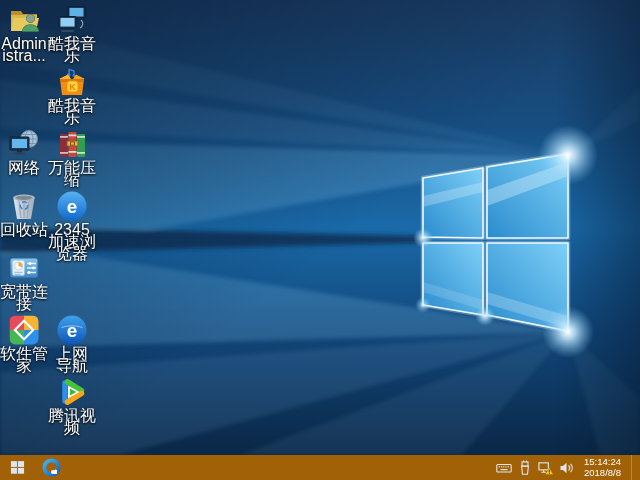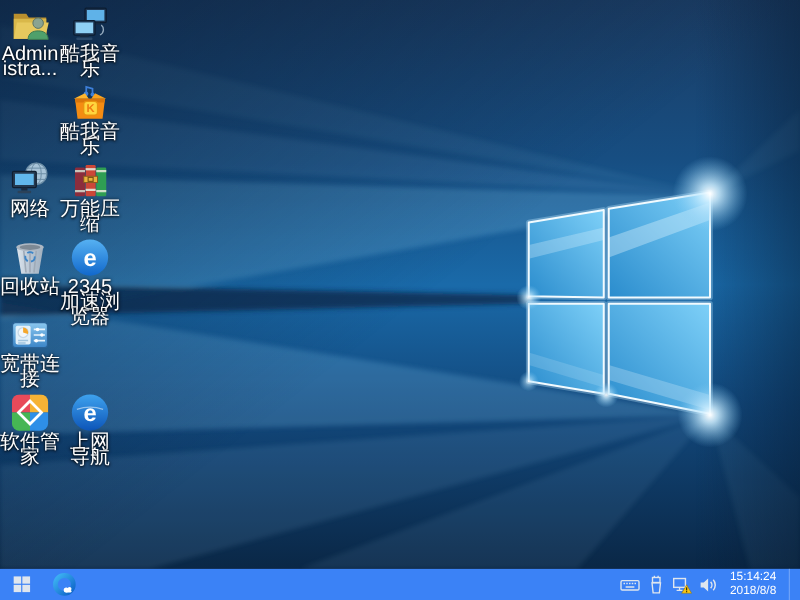--- a/index.html
+++ b/index.html
@@ -7,21 +7,21 @@
        font-family:"Liberation Sans","DejaVu Sans",sans-serif;}
   .desktop{position:absolute;left:0;top:0;width:640px;height:455px;overflow:hidden;}
   .wallpaper{position:absolute;left:0;top:0;width:640px;height:455px;display:block;}
   .cell{position:absolute;width:48px;display:flex;flex-direction:column;align-items:center;cursor:default;}
   .ic{width:32px;height:32px;display:block;flex:0 0 auto;}
   .ic svg{width:32px;height:32px;display:block;}
   .lbl{margin-top:2px;font-size:16px;line-height:12px;color:#fff;text-align:center;
        text-shadow:0 1px 2px rgba(0,0,0,.95),0 0 3px rgba(0,0,0,.7);
        word-break:break-all;max-width:50px;}
   
-  .taskbar{position:absolute;left:0;top:455px;width:640px;height:25px;background:#3b82f6;
+  .taskbar{position:absolute;left:0;top:455px;width:640px;height:25px;background:#a16207;
            display:flex;align-items:center;}
   .tb-btn{width:34px;height:25px;display:flex;align-items:center;justify-content:center;}
   .tb-spacer{flex:1;}
   .tray{display:flex;align-items:center;gap:5px;height:25px;padding-right:4px;}
   .tray-ic{width:16px;height:16px;display:flex;align-items:center;justify-content:center;}
   .clock{color:#fff;font-size:9.5px;line-height:10.5px;text-align:right;padding:0 5px 0 4px;
          display:flex;flex-direction:column;justify-content:center;height:25px;}
   .show-desktop{width:4px;height:25px;border-left:1px solid rgba(255,255,255,.25);}
 </style>
 </head>
@@ -265,20 +265,34 @@
             </linearGradient>
           </defs>
       <circle cx="16" cy="16" r="14.5" fill="url(#gnav)"></circle>
       <text x="16" y="23" font-size="19" font-weight="bold" fill="#fff" text-anchor="middle">e</text>
       <path d="M5.5 13.5c6.5-2.2 14.5-2.2 21 0" stroke="#fff" stroke-width="1" fill="none" opacity="0.5"></path>
     </svg>
       </span>
     <span class="lbl">上网 导航</span>
   </div>
 
+  <div class="cell" style="left:48px;top:376px">
+    <span class="ic">
+        <svg viewBox="0 0 32 32">
+      <g fill="none" stroke-linecap="round">
+        <path d="M9 7 L9 25" stroke="#2e8fe8" stroke-width="5.5"></path>
+        <path d="M11.5 5.8 L25.5 14.6" stroke="#45c43a" stroke-width="5.5"></path>
+        <path d="M25.5 17.4 L11.5 26.2" stroke="#f7a51b" stroke-width="5.5"></path>
+      </g>
+      <polygon points="12,9.5 23.5,16 12,22.5" fill="#fff"></polygon>
+      <polygon points="14,12.5 20.5,16 14,19.5" fill="#3dbb3a"></polygon>
+    </svg>
+      </span>
+    <span class="lbl">腾讯视频</span>
+  </div>
 </div>
 
 <div class="taskbar">
   <div class="tb-btn">
     <span>
         <svg width="15" height="15" viewBox="0 0 16 16" fill="#dfe6ee" style="display:block">
       <rect x="1" y="1.2" width="6.4" height="6.2"></rect>
           <rect x="8.4" y="1.2" width="6.6" height="6.2"></rect>
       <rect x="1" y="8.4" width="6.4" height="6.2"></rect>
           <rect x="8.4" y="8.4" width="6.6" height="6.2"></rect>

